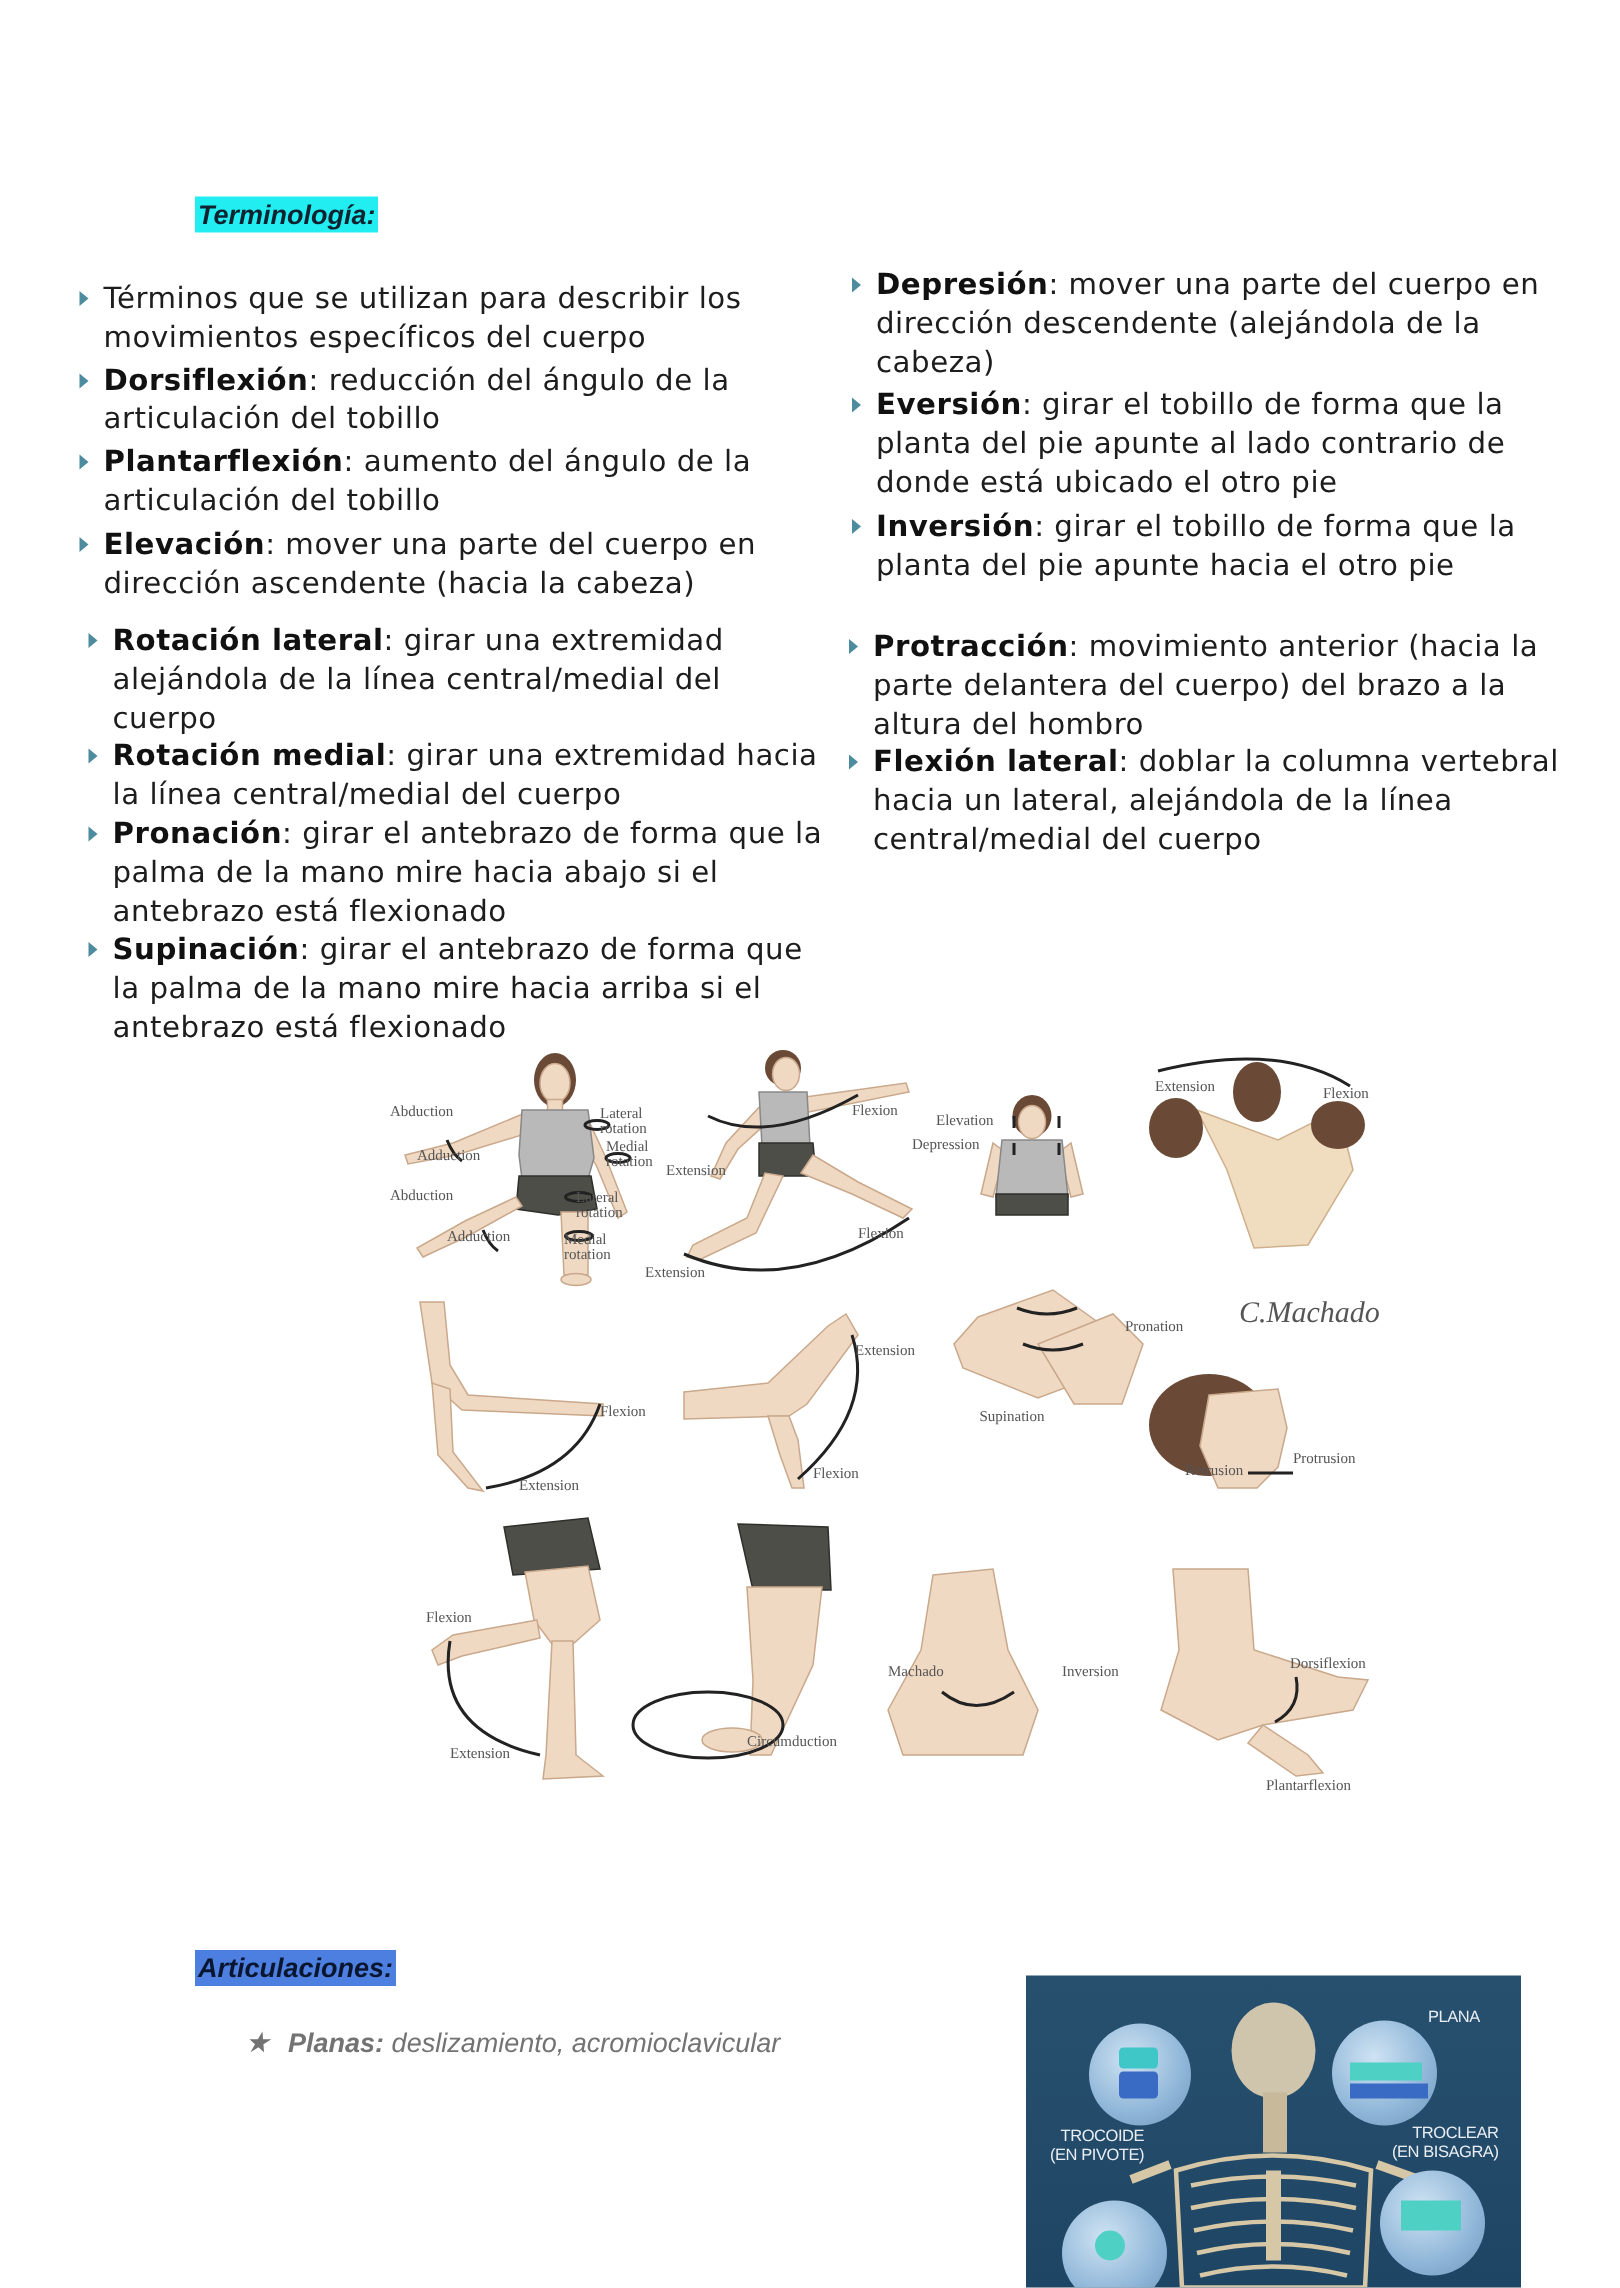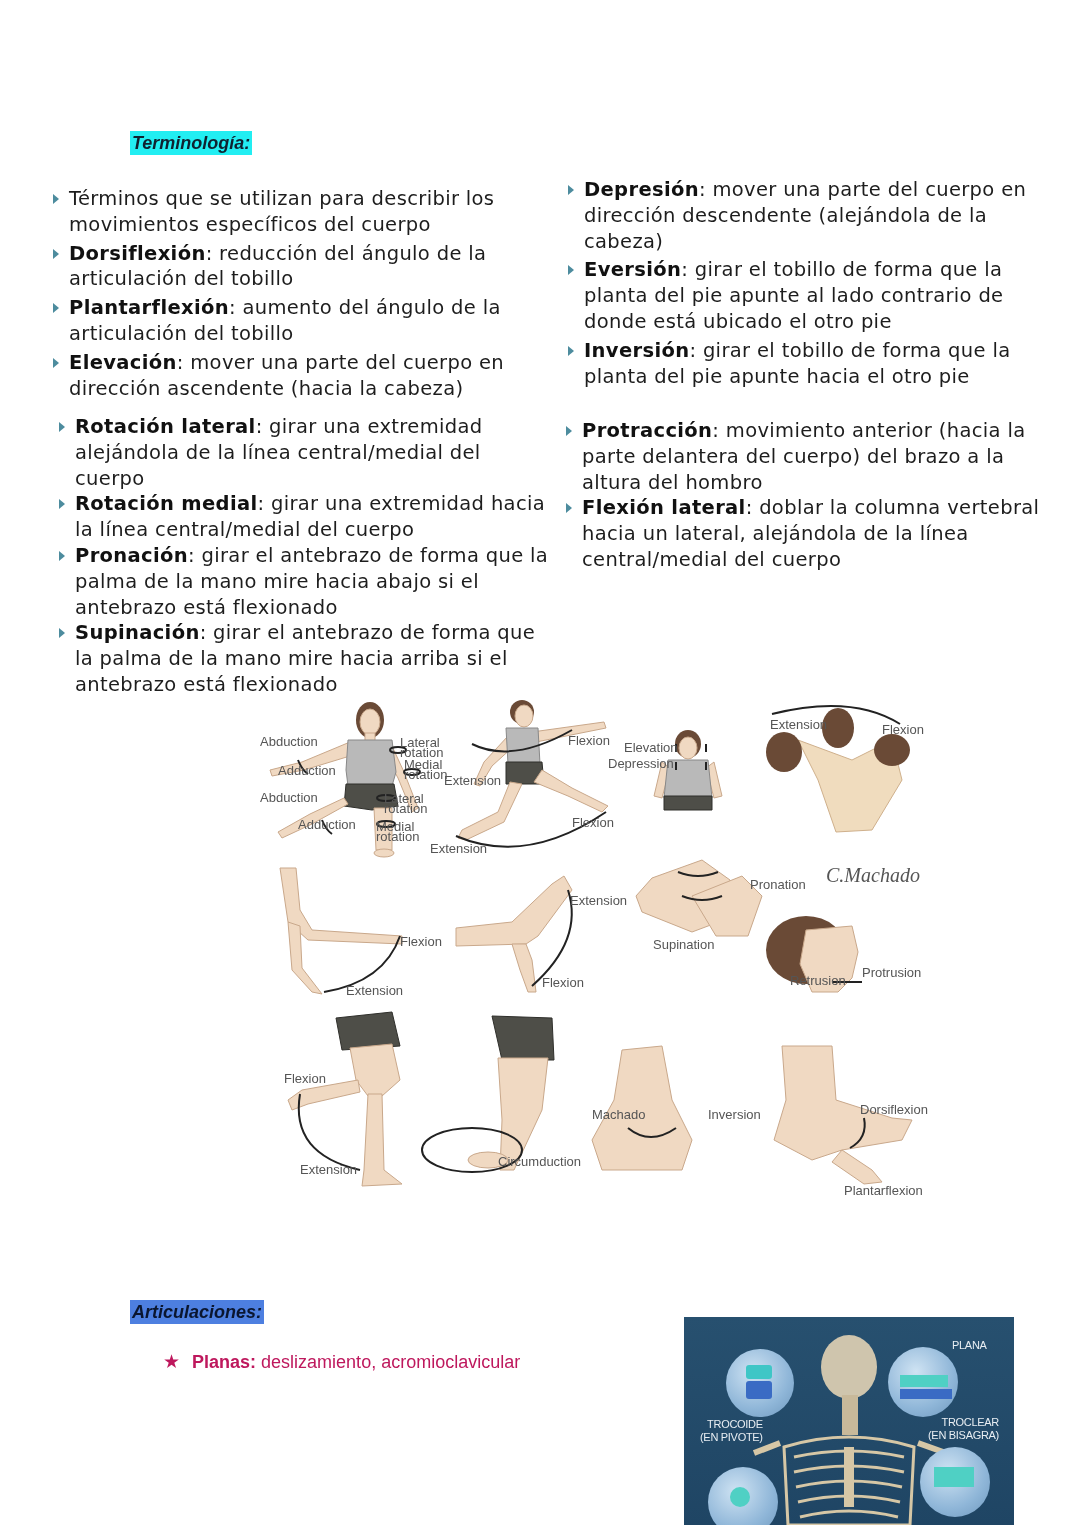--- a/index.html
+++ b/index.html
@@ -34,37 +34,37 @@
     #col-d { left: 566px; top: 418px; width: 490px; }
     #col-a li { margin-bottom: 3px; }
     #col-b li { margin-bottom: 3px; }
 
     
     .figure {
       position: absolute; left: 252px; top: 700px; width: 680px; height: 500px;
       background: #ffffff;
     }
     .fig-label {
-      position: absolute; font-family: Liberation Sans, sans-serif;
-      font-size: 13px; color: #555; white-space: nowrap; line-height: 10px;
+      position: absolute; font-family: Liberation Serif, serif;
+      font-size: 10px; color: #555; white-space: nowrap; line-height: 10px;
     }
     .skin { fill: #f0d9c2; stroke: #c9a88b; stroke-width: 1; }
     .shirt { fill: #b9b9b9; stroke: #888; stroke-width: 1; }
     .shorts { fill: #4e4e48; stroke: #2f2f2b; stroke-width: 1; }
     .hair { fill: #6a4a36; }
     .arrow { fill: none; stroke: #222; stroke-width: 2; }
     .sig {
       position: absolute; font-family: "Liberation Serif", serif; font-style: italic;
       font-size: 20px; color: #555; left: 574px; top: 164px;
     }
 
     
     .art-item {
       position: absolute; left: 163px; top: 1350px;
-      font-family: "Liberation Sans", sans-serif; font-size: 18px; color: #be185d;
+      font-family: "Liberation Sans", sans-serif; font-size: 18px; color: #737373; font-style: italic;
     }
     .art-item .star { font-size: 19px; margin-right: 12px; }
     .art-item b { font-weight: bold; }
 
     .joint-img {
       position: absolute; left: 684px; top: 1317px; width: 330px; height: 208px;
       background: linear-gradient(180deg, #27506f 0%, #1f4564 100%); overflow: hidden;
     }
     .joint-label {
       position: absolute; font-family: "Liberation Sans", sans-serif;

